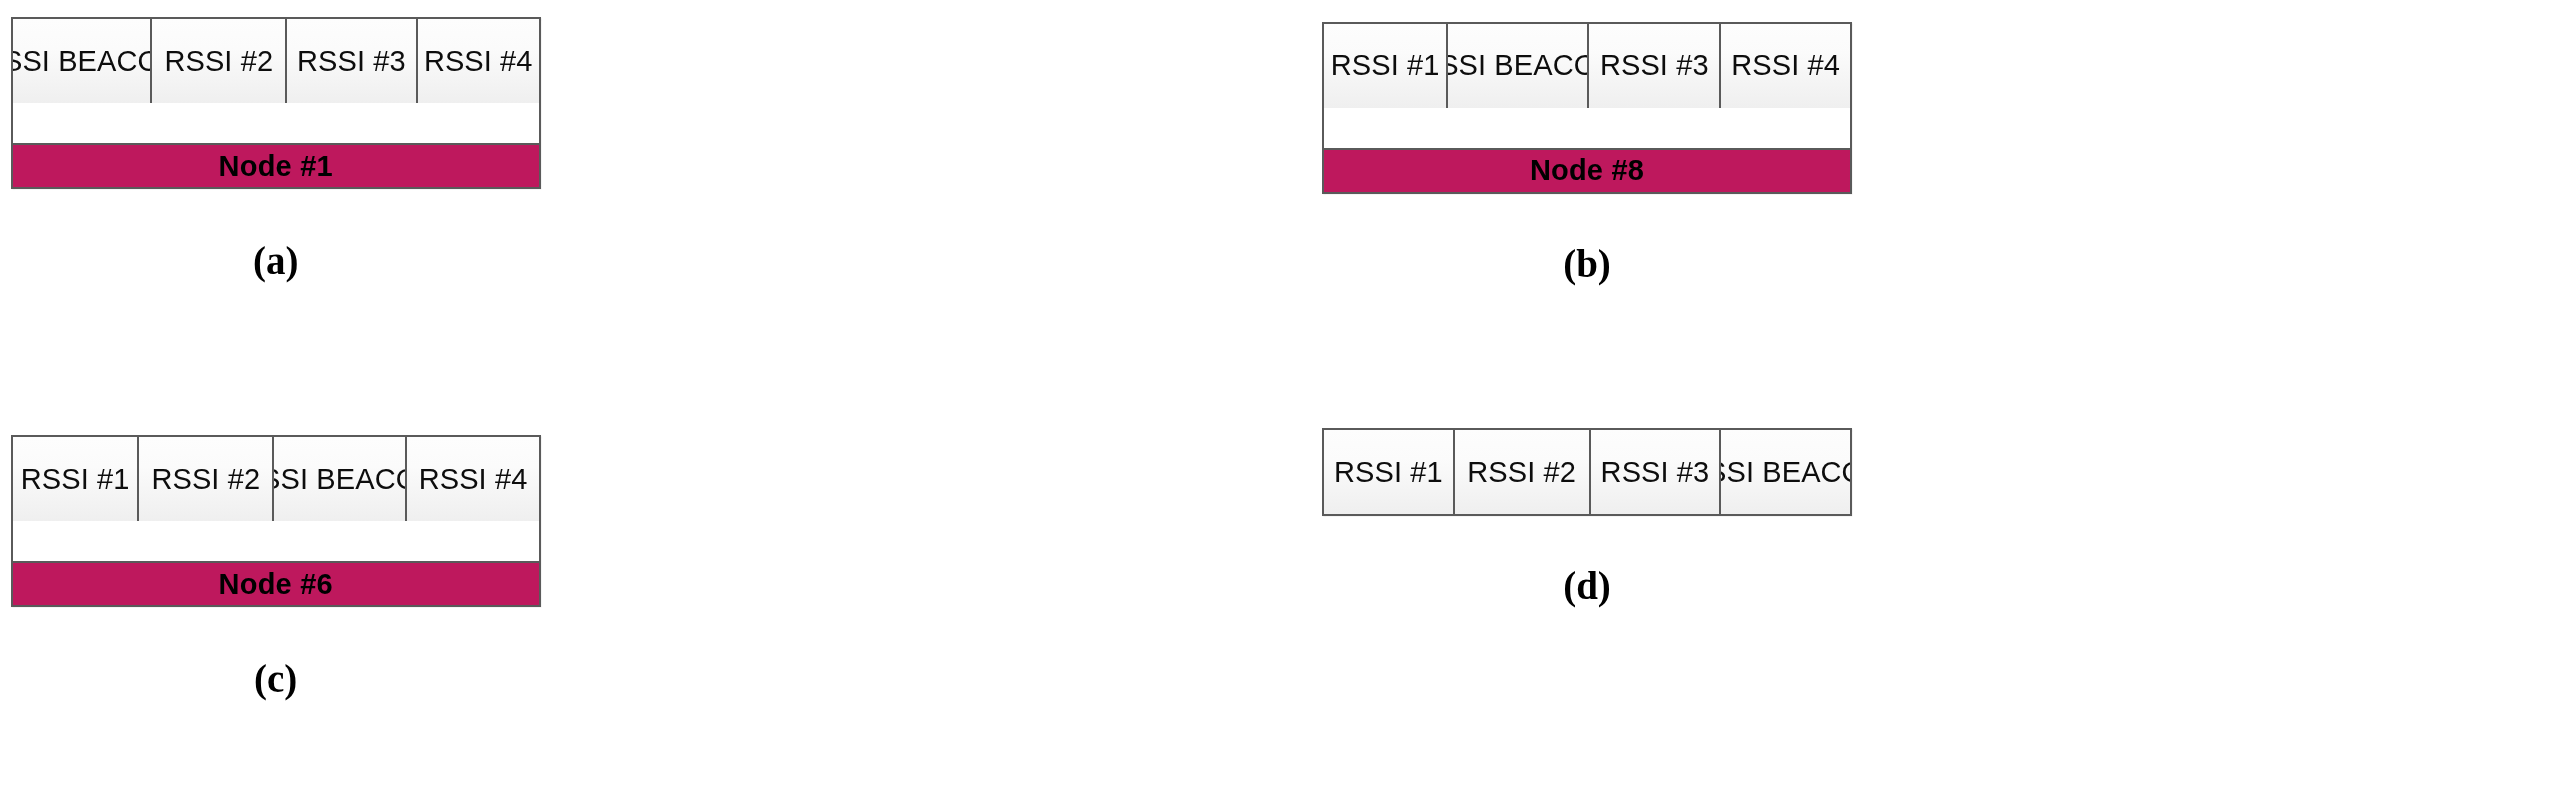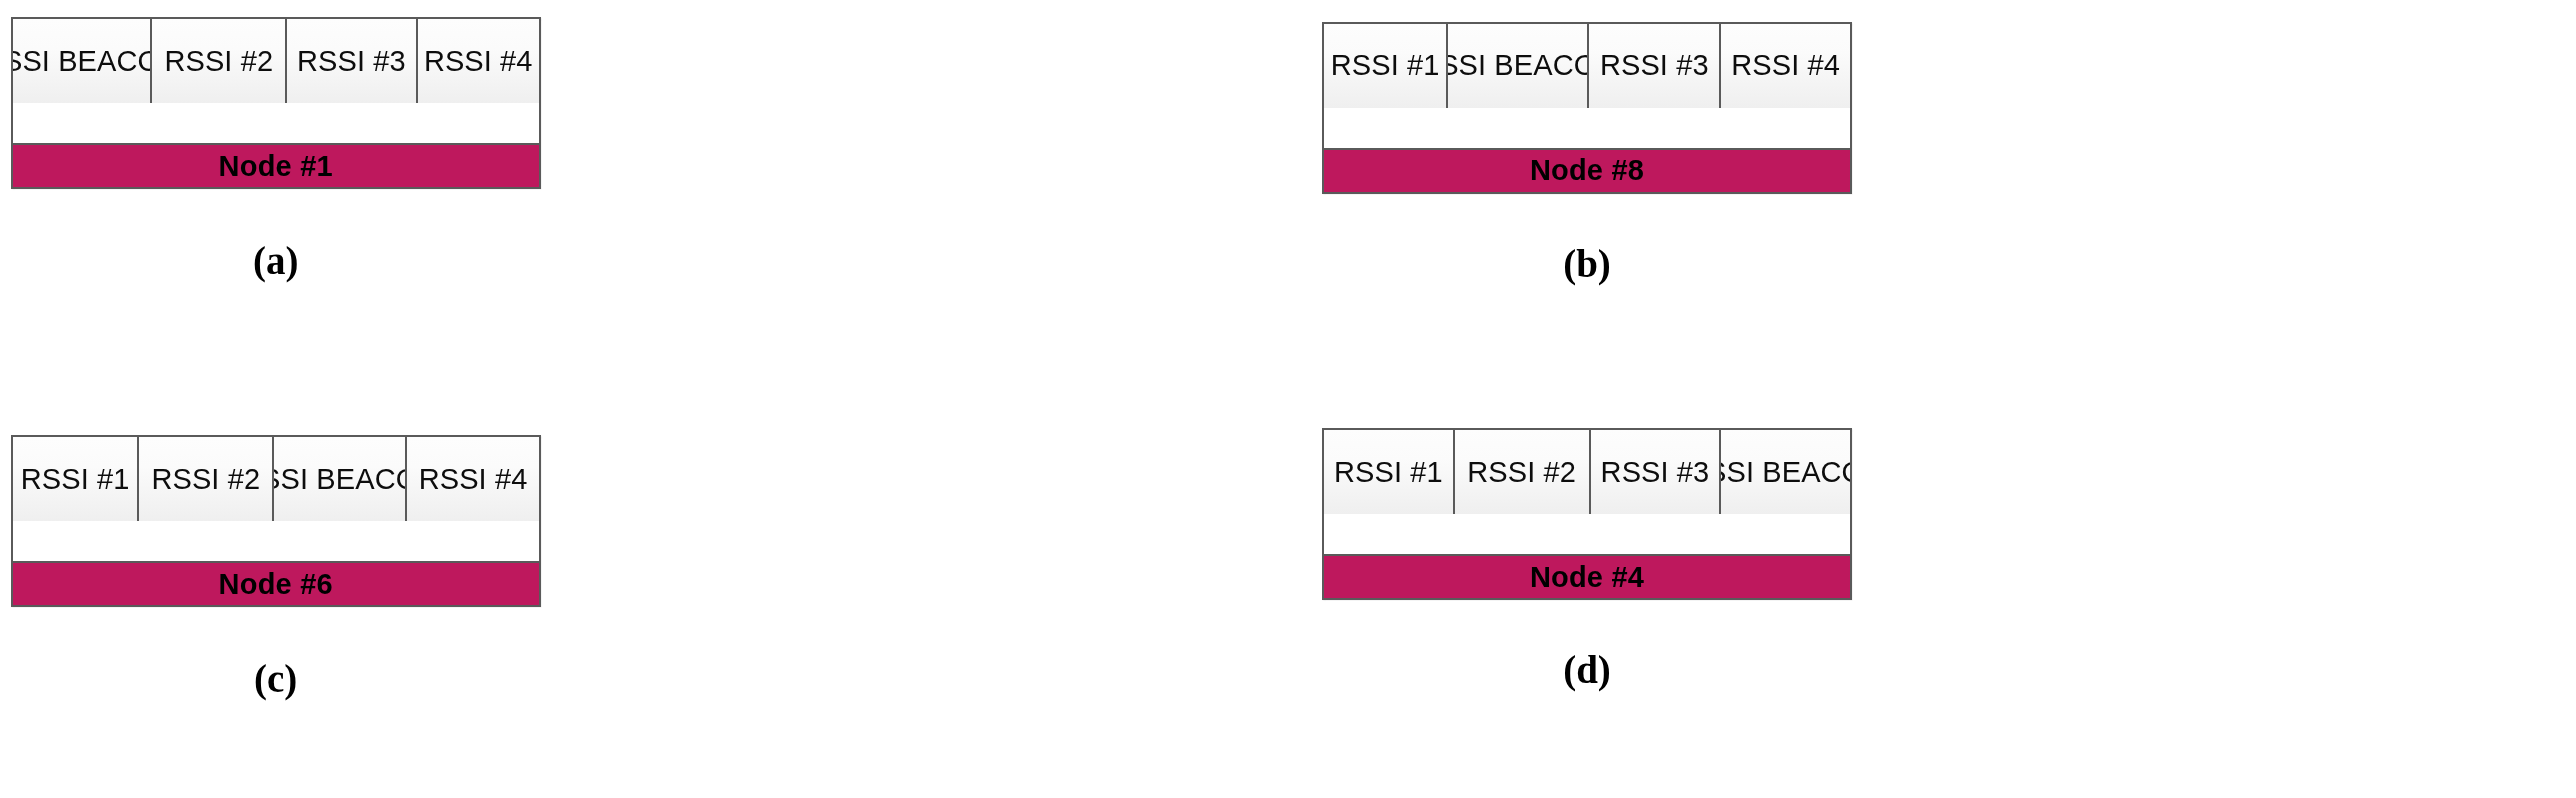--- a/index.html
+++ b/index.html
@@ -149,19 +149,18 @@
   </div>
 
   <div class="subfigure" id="sub-d">
     <div class="diagram">
       <div class="slot-row">
         <div class="slot-cell" style="flex-grow:0.99">RSSI #1</div>
         <div class="slot-cell" style="flex-grow:1.03">RSSI #2</div>
         <div class="slot-cell" style="flex-grow:0.99">RSSI #3</div>
         <div class="slot-cell" style="flex-grow:0.99">RSSI BEACON</div>
       </div>
-      <div class="node-bar">Node #4</div>
     </div>
     <div class="caption">(d)</div>
   </div>
 
 </div>
 
 
 </body></html>

